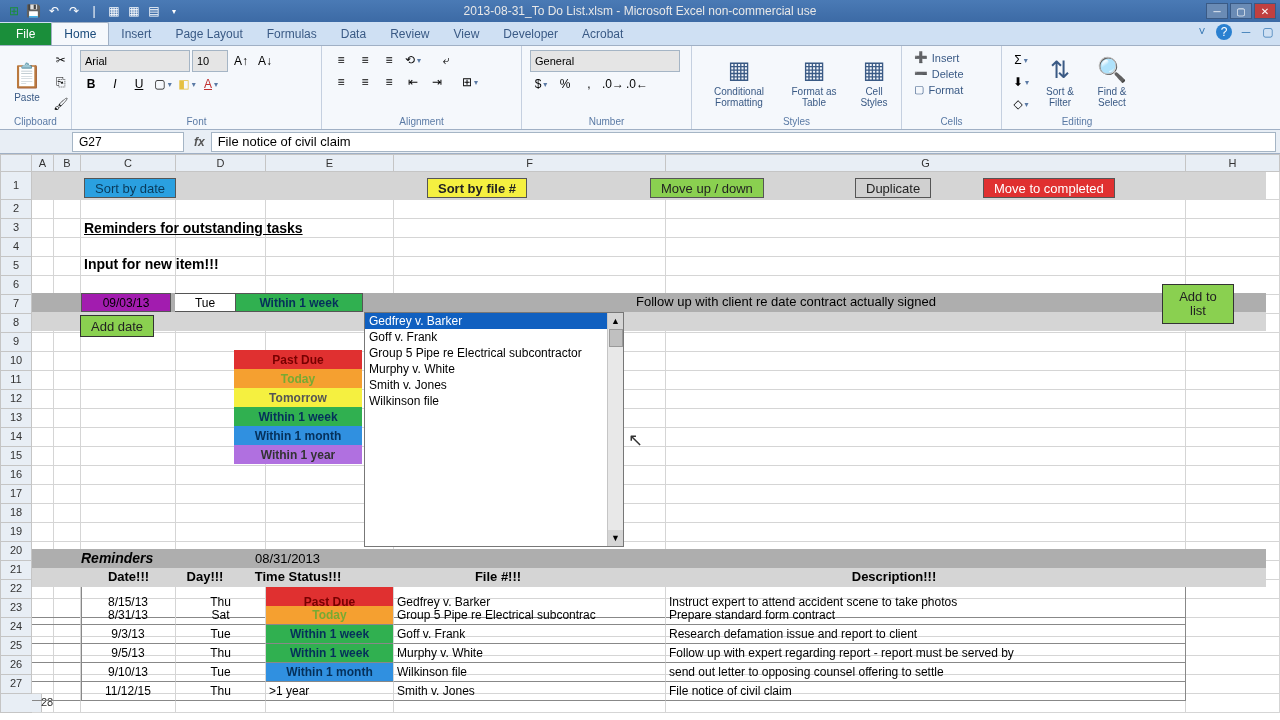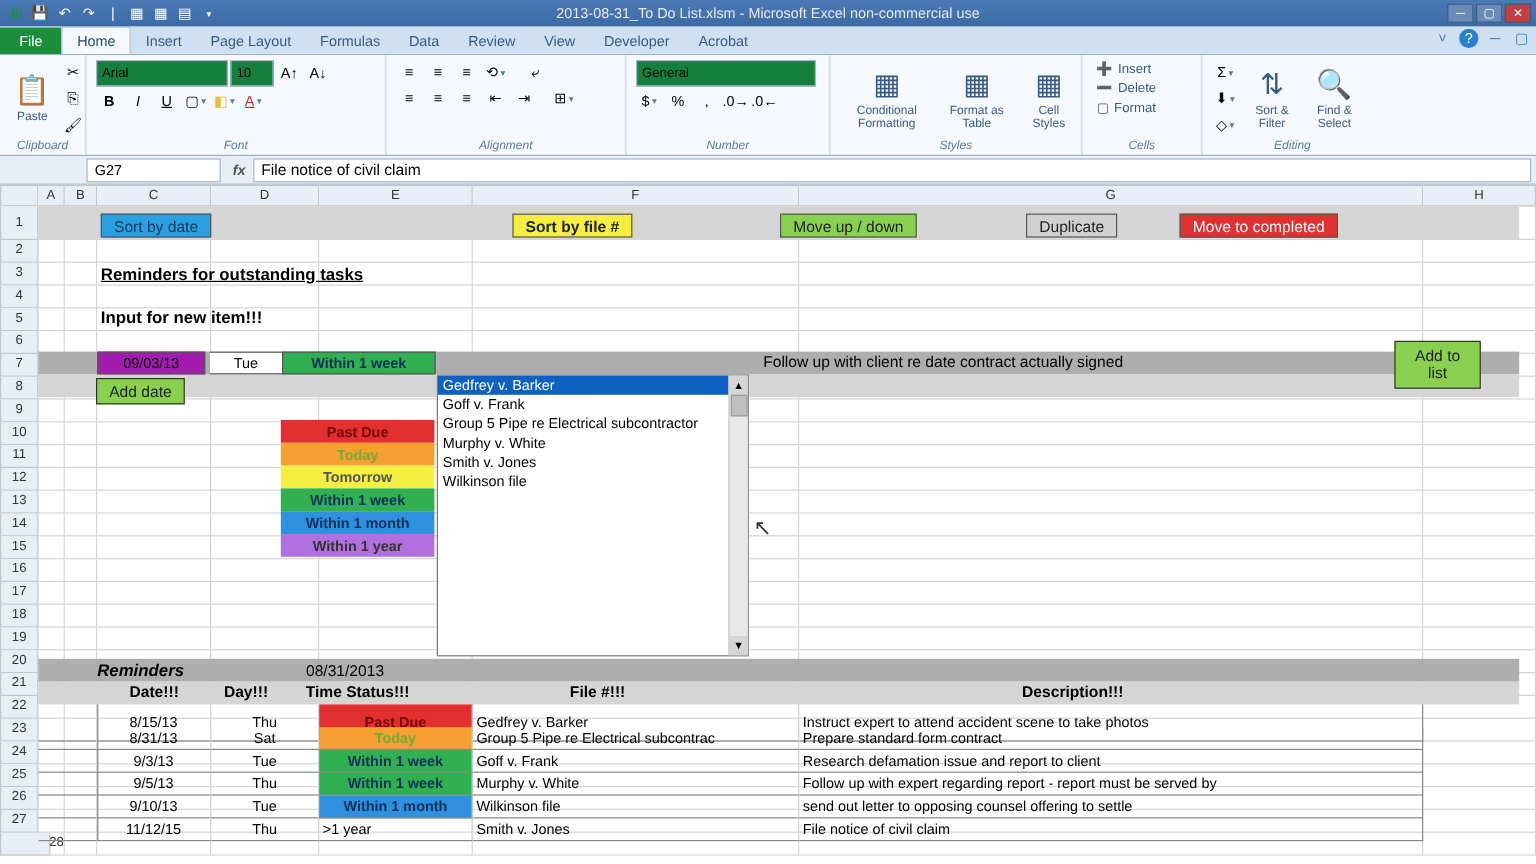--- a/index.html
+++ b/index.html
@@ -15,28 +15,28 @@
 
 
 .tabs { height: 24px; background: #cfe0f3; display: flex; align-items: flex-end; border-bottom: 1px solid #a0b0c5; }
 .tab { padding: 4px 12px; font-size: 12px; color: #3a5a85; cursor: pointer; }
 .tab.file { background: #1a8e3a; color: #fff; padding: 4px 16px; }
 .tab.active { background: #f5f8fc; border: 1px solid #a0b0c5; border-bottom: none; border-radius: 2px 2px 0 0; color: #1a4a7a; }
 
 
 .ribbon { height: 84px; background: #f5f8fc; border-bottom: 1px solid #a0b0c5; display: flex; }
 .group { border-right: 1px solid #c5d0e0; padding: 4px 8px 2px; display: flex; flex-direction: column; justify-content: space-between; position: relative; }
-.group-label { font-size: 10px; color: #5a7aa5; text-align: center; margin-top: auto; padding-top: 2px; font-style: italic; }
+.group-label { font-size: 10px; color: #5a7aa5; text-align: center; margin-top: auto; padding-top: 2px; }
 .group-content { display: flex; gap: 4px; flex: 1; }
 .vbtn { display: flex; flex-direction: column; align-items: center; justify-content: center; padding: 2px 4px; font-size: 10px; color: #3a5a85; cursor: pointer; }
 .vbtn .icon { font-size: 24px; margin-bottom: 2px; }
 .sbtn { width: 22px; height: 20px; display: flex; align-items: center; justify-content: center; font-size: 12px; border: 1px solid transparent; cursor: pointer; }
 .col { display: flex; flex-direction: column; gap: 2px; }
 .row { display: flex; gap: 2px; align-items: center; }
-.font-select { height: 22px; border: 1px solid #a5b5c5; background: #15803d; font-size: 11px; padding: 0 4px; }
+.font-select { height: 22px; border: 1px solid #a5b5c5; background: #e5e5e5; font-size: 11px; padding: 0 4px; }
 .font-name { width: 110px; }
 .font-size { width: 36px; }
 .dd::after { content: "▾"; font-size: 8px; margin-left: 2px; color: #5a7aa5; }
 .menu-item { display: flex; align-items: center; gap: 4px; font-size: 11px; color: #3a5a85; padding: 1px 4px; cursor: pointer; }
 
 
 .namebox-row { height: 24px; display: flex; align-items: center; border-bottom: 1px solid #a0b0c5; background: #e8eef5; }
 .namebox { width: 112px; height: 20px; border: 1px solid #a5b5c5; background: #fff; margin: 0 4px 0 72px; padding: 2px 6px; font-size: 12px; }
 .fx-label { font-style: italic; font-weight: bold; color: #555; margin: 0 6px; }
 .formula-bar { flex: 1; height: 20px; border: 1px solid #a5b5c5; background: #fff; padding: 2px 6px; font-size: 13px; margin-right: 4px; }

